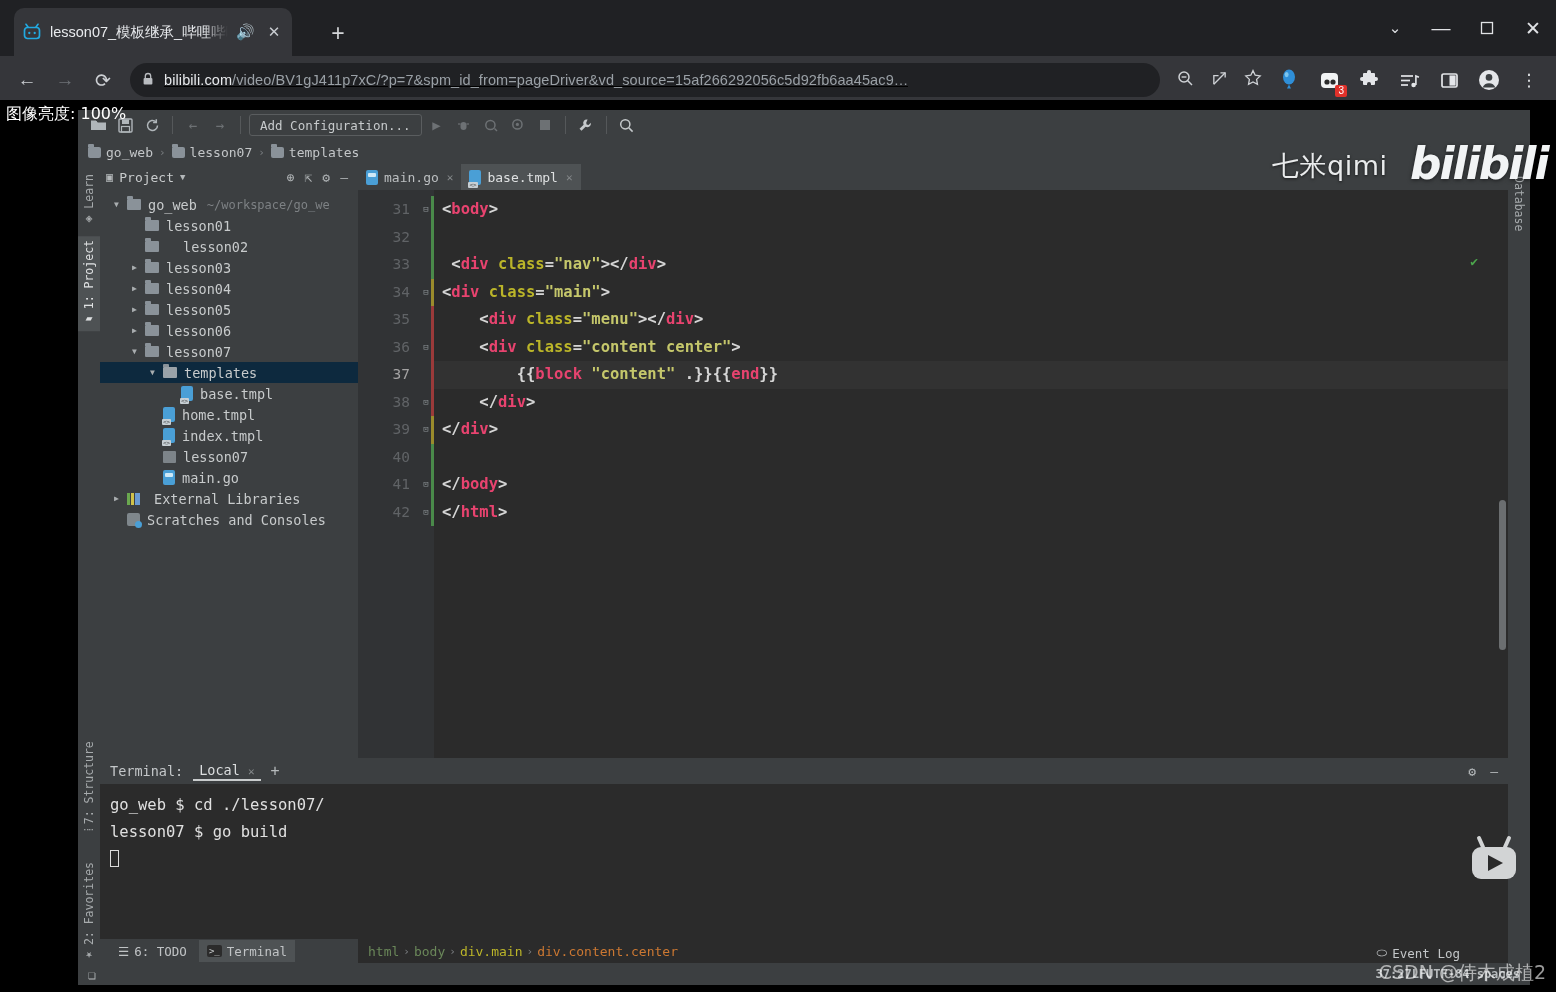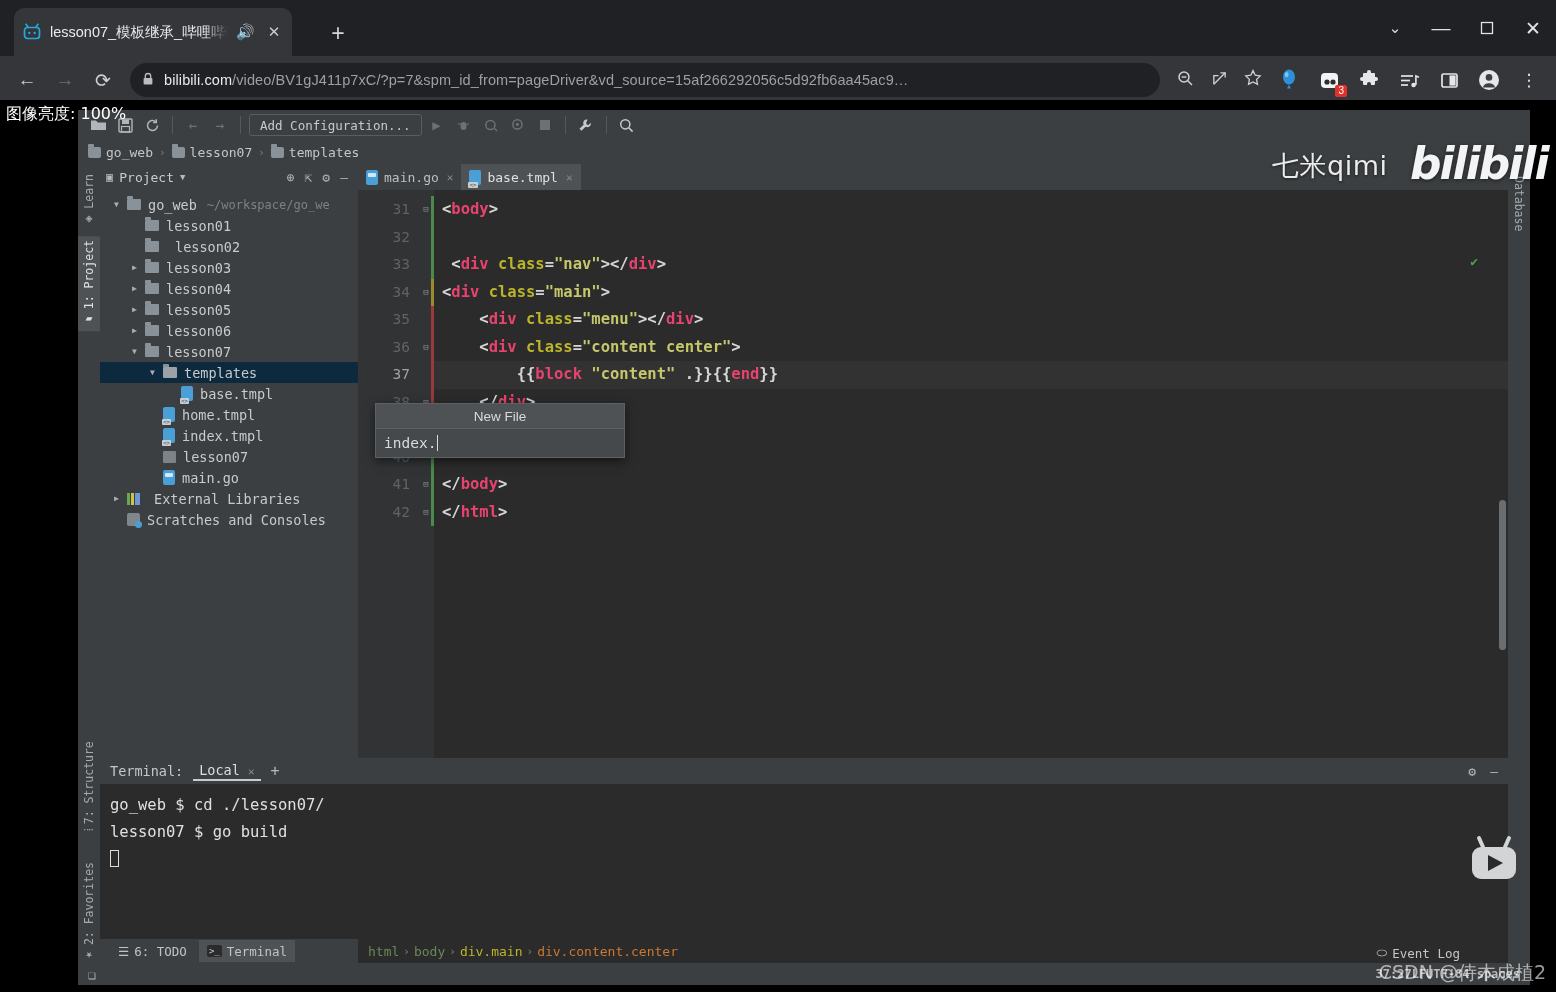--- a/index.html
+++ b/index.html
@@ -35,20 +35,21 @@
   .wc.big { font-size: 19px; }
 
   .omnibar { position: relative; height: 48px; background: #35363a; display: flex; align-items: center; padding: 0 8px; }
   .navbtn { width: 38px; height: 38px; display:flex; align-items:center; justify-content:center;
             color:#cdd0d4; font-size: 19px; }
   .navbtn.dim { color: #6e7277; }
   .urlbox {
     flex: 1 1 auto; height: 34px; background: #202124; border-radius: 17px;
     display: flex; align-items: center; padding: 0 12px; margin: 0 8px; gap: 10px;
     overflow: hidden;
+    text-decoration: underline;
   }
   .lockicon { color: #b9bcc0; font-size: 13px; flex: 0 0 auto; }
   .urltext { font-size: 14.5px; white-space: nowrap; overflow: hidden; color: #9aa0a6; letter-spacing: .1px; }
   .urltext b { color: #e8eaed; font-weight: normal; }
   .urlact { width: 34px; flex: 0 0 34px; text-align:center; color:#cfd2d6; font-size:16px; }
   .exticons { display:flex; align-items:center; gap:2px; }
   .exticon { width: 38px; height: 38px; display:flex; align-items:center; justify-content:center;
              color:#e4e6e9; font-size:17px; position: relative; }
 
   
@@ -462,21 +463,21 @@
                   <i class="fldicon"></i>
                 </span>
                 <span style="margin-left: 3px;">lesson01</span>
               </div>
               <div class="row">
                 <span class="indent" style="width: 18px;"></span>
                 <span class="arrow"></span>
                 <span style="display: inline-flex; align-items: center;">
                   <i class="fldicon"></i>
                 </span>
-                <span style="margin-left: 12px;">lesson02</span>
+                <span style="margin-left: 20px;">lesson02</span>
               </div>
               <div class="row">
                 <span class="indent" style="width: 18px;"></span>
                 <span class="arrow">▶</span>
                 <span style="display: inline-flex; align-items: center;">
                   <i class="fldicon"></i>
                 </span>
                 <span style="margin-left: 3px;">lesson03</span>
               </div>
               <div class="row">
@@ -688,27 +689,20 @@
             <span>37:27</span>
             <span>LF</span>
             <span>UTF-8</span>
             <span>4 spaces</span>
           </span>
         </div>
 
       </div>
     </div>
 
-    <div class="newfile">
-      <div class="nf-title">New File</div>
-      <div class="nf-input">
-          <span>index.</span>
-          <span class="caret"></span>
-        </div>
-    </div>
   </div>
 
   <div class="wm-qimi">七米qimi</div>
   <div class="wm-bili">bilibili</div>
   <div class="wm-tv">
     <svg width="62" height="52" viewBox="0 0 62 52">
       <rect x="9" y="12" width="44" height="32" rx="9" fill="#d2d4d5"></rect>
       <line x1="20" y1="12" x2="16" y2="3" stroke="#d2d4d5" stroke-width="4" stroke-linecap="round"></line>
       <line x1="42" y1="12" x2="46" y2="3" stroke="#d2d4d5" stroke-width="4" stroke-linecap="round"></line>
       <path d="M25 20l15 8-15 8z" fill="#2b2b2b"></path>

